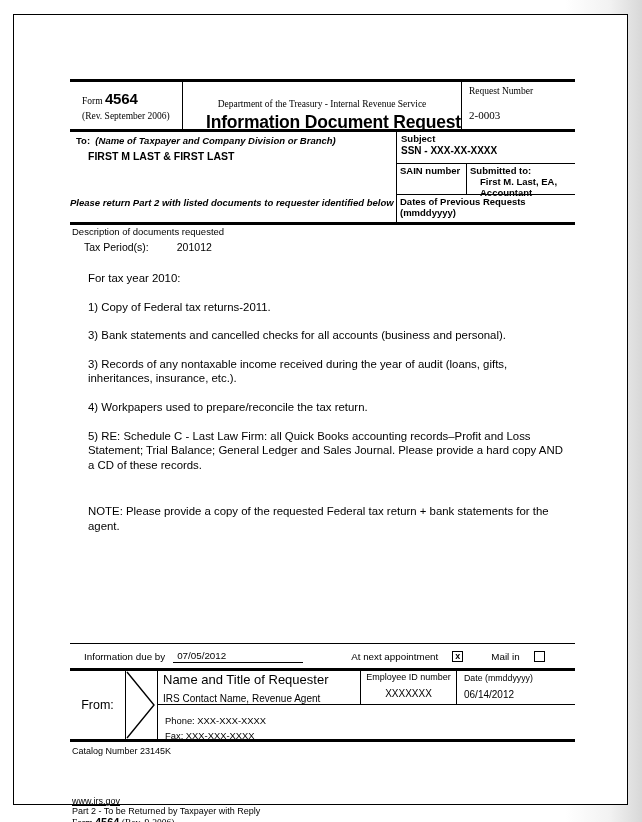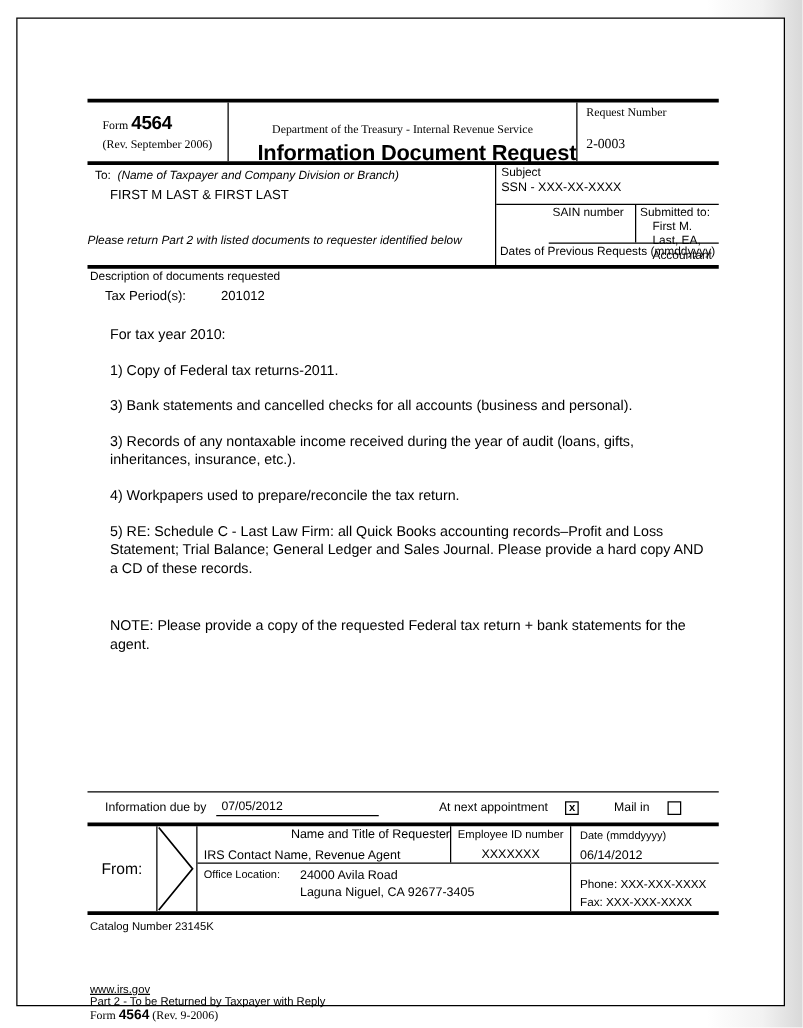--- a/index.html
+++ b/index.html
@@ -87,21 +87,21 @@
     font-family: "Liberation Serif", serif;
     font-size: 9.5px;
   }
   .hdr-req .val {
     font-family: "Liberation Serif", serif;
     font-size: 11px;
     margin-top: 13px;
   }
 
   
-  .band2 { display: flex; height: 80px; }
+  .band2 { display: flex; height: 90px; font-weight: bold; }
   .to-cell {
     width: 327px;
     border-right: 1.5px solid #000;
     position: relative;
     padding: 3px 0 0 6px;
   }
   .to-line1 { font-size: 9.5px; }
   .to-line1 i { font-style: italic; }
   .to-name {
     font-size: 10.5px;
@@ -123,21 +123,20 @@
     height: 32px;
     border-bottom: 1px solid #000;
     padding: 2px 0 0 4px;
   }
   .subj-top .lbl { font-size: 9.5px; line-height: 1.15; }
   .subj-top .val { font-size: 10px; line-height: 1.15; }
   .sain-row {
     height: 31px;
     display: flex;
     border-bottom: 1px solid #000;
-    margin-left: 42px;
   }
   .sain-l {
     width: 70px;
     border-right: 1px solid #000;
     font-size: 9.5px;
     padding: 1px 0 0 3px;
   }
   .sain-r {
     flex: 1;
     font-size: 9.5px;
@@ -221,21 +220,21 @@
   }
   .from-chev svg { display: block; }
   .from-main { flex: 1; display: flex; flex-direction: column; }
   .from-r1 { display: flex; height: 34px; border-bottom: 1.5px solid #000; }
   .from-r2 { display: flex; flex: 1; }
   .fr-name {
     width: 203px;
     border-right: 1px solid #000;
     padding: 1px 0 0 5px;
   }
-  .fr-name .lbl { font-size: 10px; text-align: right; }
+  .fr-name .lbl { font-size: 13px; }
   .fr-name .val { font-size: 10px; margin-top: 6px; }
   .fr-eid {
     width: 96px;
     border-right: 1px solid #000;
     text-align: center;
     padding-top: 1px;
   }
   .fr-eid .lbl { font-size: 9px; }
   .fr-eid .val { font-size: 10px; margin-top: 6px; }
   .fr-date {
@@ -389,27 +388,20 @@
           <div class="fr-eid">
             <div class="lbl">Employee ID number</div>
             <div class="val">XXXXXXX</div>
           </div>
           <div class="fr-date">
             <div class="lbl">Date (mmddyyyy)</div>
             <div class="val">06/14/2012</div>
           </div>
         </div>
         <div class="from-r2">
-          <div class="fr-office">
-            <span class="lbl">Office Location:</span>
-            <span class="addr">
-              <span style="display:block">24000 Avila Road</span>
-              <span style="display:block">Laguna Niguel, CA 92677-3405</span>
-            </span>
-          </div>
           <div class="fr-contact">
             <div>Phone: XXX-XXX-XXXX</div>
             <div>Fax: XXX-XXX-XXXX</div>
           </div>
         </div>
       </div>
     </div>
 
     <div class="rule-thick"></div>
 

